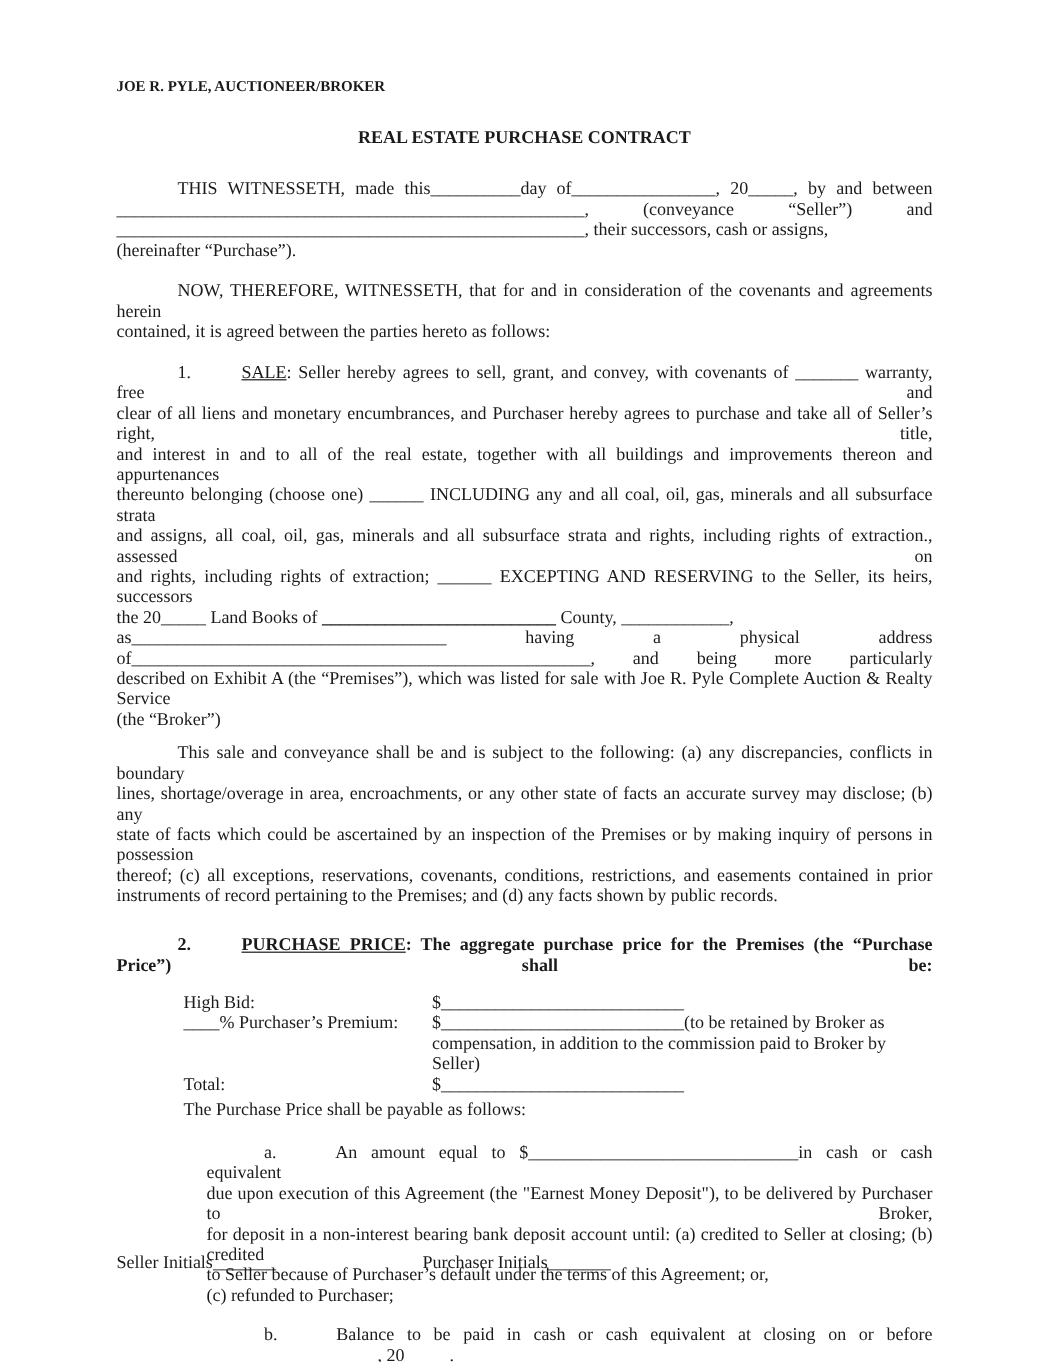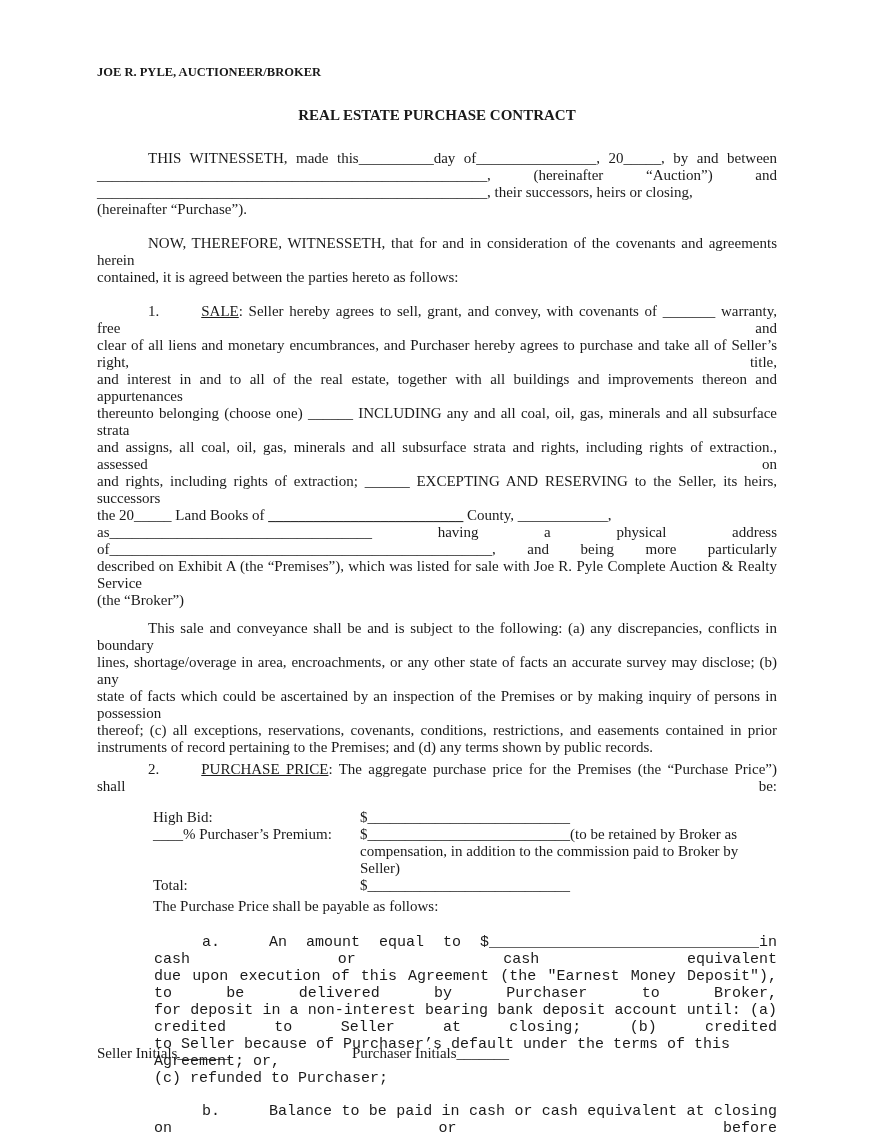--- a/index.html
+++ b/index.html
@@ -20,48 +20,48 @@
   .title{font-weight:bold;font-size:15px;line-height:18px;text-align:center;margin-top:25px;}
   .line{min-height:17px;}
   .j{text-align:justify;text-align-last:justify;}
   .ind{display:inline-block;width:51px;}
   .tab{display:inline-block;width:42px;}
   .ind-a{display:inline-block;width:48px;}
   .tab-a{display:inline-block;width:49px;}
   .u{text-decoration:underline;}
   .b{font-weight:bold;text-align:right;}
   .mt26{margin-top:26px;}
-  .mt21{margin-top:5px;}
+  .mt21{margin-top:24px;font-weight:bold;}
   .mt19{margin-top:19px;}
   .mt17{margin-top:17px;}
   .mt16{margin-top:16px;}
   .mt11{margin-top:11px;}
-  .indent-block{margin-left:57px;font-family:Liberation Mono, monospace;}
+  .indent-block{margin-left:75px;}
   .price-table{margin-left:56px;margin-top:14px;}
   .prow{display:flex;}
   .plabel{width:207px;flex:none;}
   .pvalue{flex:1;}
   .payable{margin-left:56px;margin-top:4px;}
   .footer{position:absolute;top:1045px;left:97px;right:100px;height:20px;}
   .footer-purchaser{position:absolute;left:255px;top:0;}
   .footer-seller{position:absolute;left:0;top:0;}
 </style>
 </head>
 <body>
 
 <div class="page">
 
   <div class="letterhead">JOE R. PYLE, AUCTIONEER/BROKER</div>
 
   <div class="title">REAL ESTATE PURCHASE CONTRACT</div>
 
   <div class="para mt26">
     <div class="line j"><span class="ind"></span><span>THIS WITNESSETH, made this__________day of________________, 20_____, by and between</span></div>
-    <div class="line j"><span>____________________________________________________, (hereinafter “Auction”) and</span></div>
-    <div class="line"><span>____________________________________________________, their successors, heirs or closing,</span></div>
+    <div class="line j"><span>____________________________________________________, (conveyance “Seller”) and</span></div>
+    <div class="line"><span>____________________________________________________, their successors, cash or assigns,</span></div>
     <div class="line"><span>(hereinafter “Purchase”).</span></div>
   </div>
 
   <div class="para mt17">
     <div class="line j"><span class="ind"></span><span>NOW, THEREFORE, WITNESSETH, that for and in consideration of the covenants and agreements herein</span></div>
     <div class="line"><span>contained, it is agreed between the parties hereto as follows:</span></div>
   </div>
 
   <div class="para mt17">
     <div class="line j"><span class="ind"></span><span>1.</span><span class="tab"></span><span class="u">SALE</span><span>: Seller hereby agrees to sell, grant, and convey, with covenants of _______ warranty, free and</span></div>
@@ -75,21 +75,21 @@
     <div class="line j"><span>of___________________________________________________, and being more particularly</span></div>
     <div class="line j"><span>described on Exhibit A (the “Premises”), which was listed for sale with Joe R. Pyle Complete Auction &amp; Realty Service</span></div>
     <div class="line"><span>(the “Broker”)</span></div>
   </div>
 
   <div class="para mt11">
     <div class="line j"><span class="ind"></span><span>This sale and conveyance shall be and is subject to the following: (a) any discrepancies, conflicts in boundary</span></div>
     <div class="line j"><span>lines, shortage/overage in area, encroachments, or any other state of facts an accurate survey may disclose; (b) any</span></div>
     <div class="line j"><span>state of facts which could be ascertained by an inspection of the Premises or by making inquiry of persons in possession</span></div>
     <div class="line j"><span>thereof; (c) all exceptions, reservations, covenants, conditions, restrictions, and easements contained in prior</span></div>
-    <div class="line"><span>instruments of record pertaining to the Premises; and (d) any terms shown by public records.</span></div>
+    <div class="line"><span>instruments of record pertaining to the Premises; and (d) any facts shown by public records.</span></div>
   </div>
 
   <div class="para mt21">
     <div class="line j"><span class="ind"></span><span>2.</span><span class="tab"></span><span class="u">PURCHASE PRICE</span><span>: The aggregate purchase price for the Premises (the “Purchase Price”) shall be:</span></div>
   </div>
 
   <div class="price-table">
     <div class="prow">
         <span class="plabel">High Bid:</span>
         <span class="pvalue">$___________________________</span>

